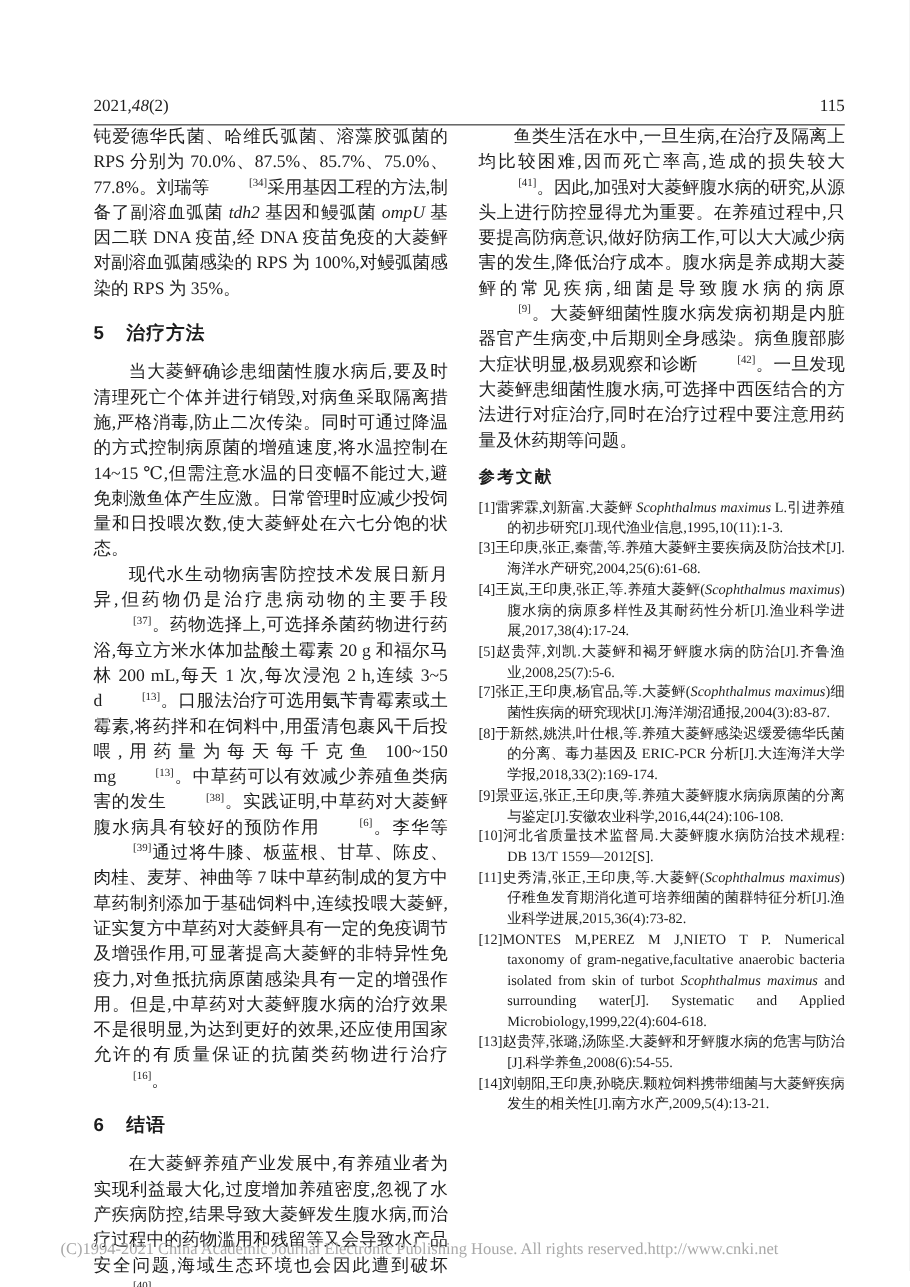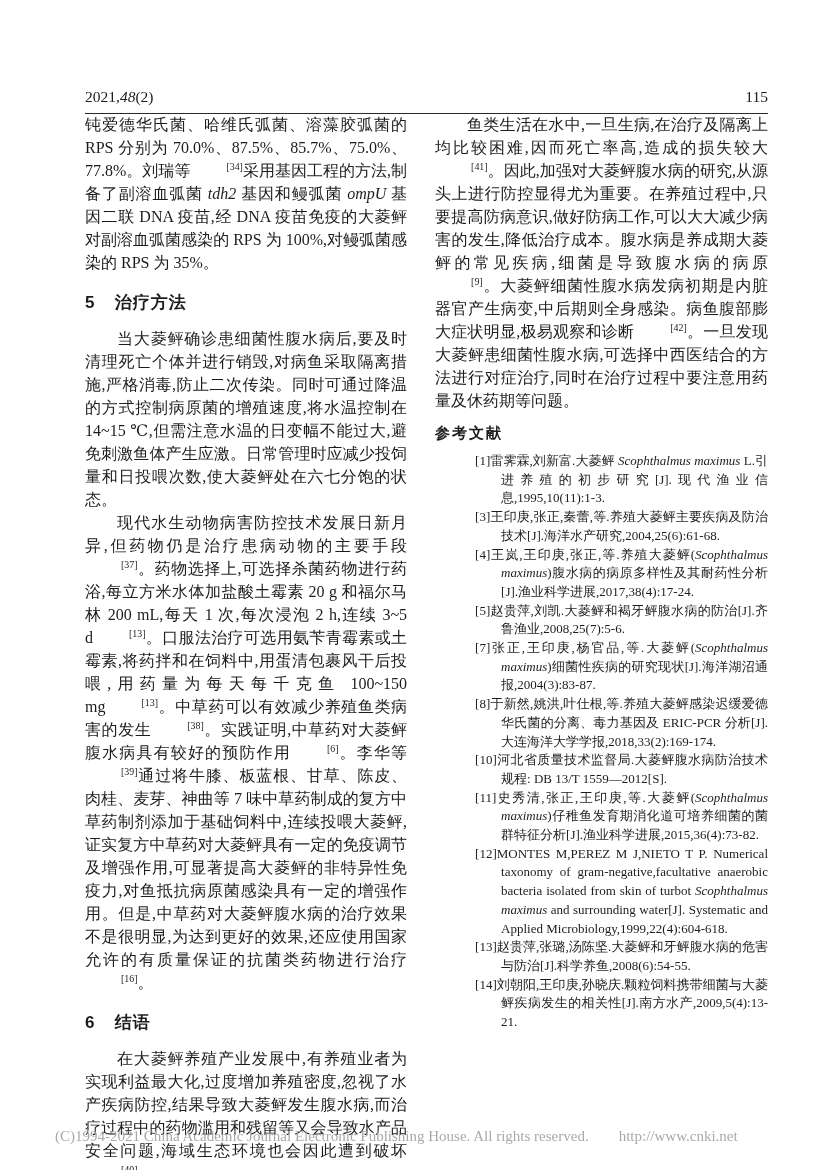--- a/index.html
+++ b/index.html
@@ -49,34 +49,34 @@
   h2.section .sec-num{margin-right:1.2em;letter-spacing:0;}
   sup{font-size:0.62em;line-height:0;vertical-align:super;padding-left:36px;}
   i{font-style:italic;}
   
   .refs-title{
     margin:12px 0 9px 0;
     text-align:left;
     font-family:"Liberation Sans","DejaVu Sans",sans-serif;
     font-size:15px;font-weight:bold;letter-spacing:2px;
   }
-  .refs{display:block;margin-left:40px;}
+  .refs{display:block;}
   .ref{
     font-size:13px;line-height:18.7px;
     text-align:justify;text-justify:inter-character;
     padding-left:2em;text-indent:-2em;
   }
   
   .footer{
     position:absolute;left:55px;top:1128px;width:740px;
     color:var(--muted);
     font-size:15px;
     white-space:nowrap;
   }
-  .footer .f-url{margin-left:30px;}
+  .footer .f-url{}
 </style>
 </head>
 <body>
 
 <div class="page">
 
   <div class="header">
     <span class="h-issue"><span>2021,</span><i>48</i><span>(2)</span></span>
     <span class="h-page">115</span>
   </div>
@@ -106,20 +106,21 @@
 
       <div class="refs-title">参考文献</div>
 
       <div class="refs" id="refs">
           <div class="ref"><span>[1]</span><span>雷霁霖,刘新富.大菱鲆 </span><i>Scophthalmus maximus</i><span> L.引进养殖的初步研究[J].现代渔业信息,1995,10(11):1-3.</span></div>
           <div class="ref"><span>[3]</span><span>王印庚,张正,秦蕾,等.养殖大菱鲆主要疾病及防治技术[J].海洋水产研究,2004,25(6):61-68.</span></div>
           <div class="ref"><span>[4]</span><span>王岚,王印庚,张正,等.养殖大菱鲆(</span><i>Scophthalmus maximus</i><span>)腹水病的病原多样性及其耐药性分析[J].渔业科学进展,2017,38(4):17-24.</span></div>
           <div class="ref"><span>[5]</span><span>赵贵萍,刘凯.大菱鲆和褐牙鲆腹水病的防治[J].齐鲁渔业,2008,25(7):5-6.</span></div>
           <div class="ref"><span>[7]</span><span>张正,王印庚,杨官品,等.大菱鲆(</span><i>Scophthalmus maximus</i><span>)细菌性疾病的研究现状[J].海洋湖沼通报,2004(3):83-87.</span></div>
           <div class="ref"><span>[8]</span><span>于新然,姚洪,叶仕根,等.养殖大菱鲆感染迟缓爱德华氏菌的分离、毒力基因及 ERIC-PCR 分析[J].大连海洋大学学报,2018,33(2):169-174.</span></div>
+          <div class="ref"><span>[9]</span><span>景亚运,张正,王印庚,等.养殖大菱鲆腹水病病原菌的分离与鉴定[J].安徽农业科学,2016,44(24):106-108.</span></div>
           <div class="ref"><span>[10]</span><span>河北省质量技术监督局.大菱鲆腹水病防治技术规程: DB 13/T 1559—2012[S].</span></div>
           <div class="ref"><span>[11]</span><span>史秀清,张正,王印庚,等.大菱鲆(</span><i>Scophthalmus maximus</i><span>)仔稚鱼发育期消化道可培养细菌的菌群特征分析[J].渔业科学进展,2015,36(4):73-82.</span></div>
           <div class="ref"><span>[12]</span><span>MONTES M,PEREZ M J,NIETO T P. Numerical taxonomy of gram-negative,facultative anaerobic bacteria isolated from skin of turbot </span><i>Scophthalmus maximus</i><span> and surrounding water[J]. Systematic and Applied Microbiology,1999,22(4):604-618.</span></div>
           <div class="ref"><span>[13]</span><span>赵贵萍,张璐,汤陈坚.大菱鲆和牙鲆腹水病的危害与防治[J].科学养鱼,2008(6):54-55.</span></div>
           <div class="ref"><span>[14]</span><span>刘朝阳,王印庚,孙晓庆.颗粒饲料携带细菌与大菱鲆疾病发生的相关性[J].南方水产,2009,5(4):13-21.</span></div>
         </div>
     </div>
 
   </div>
 

